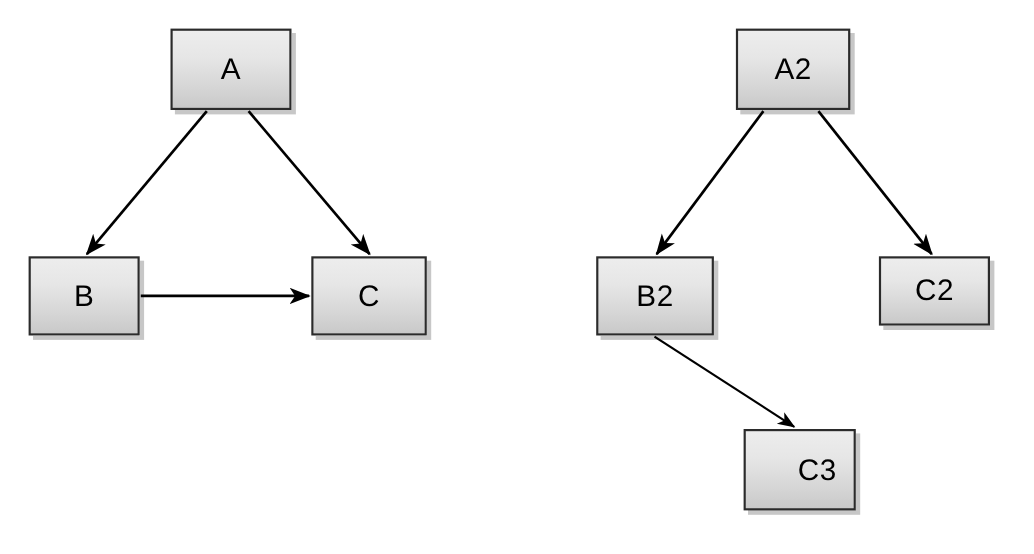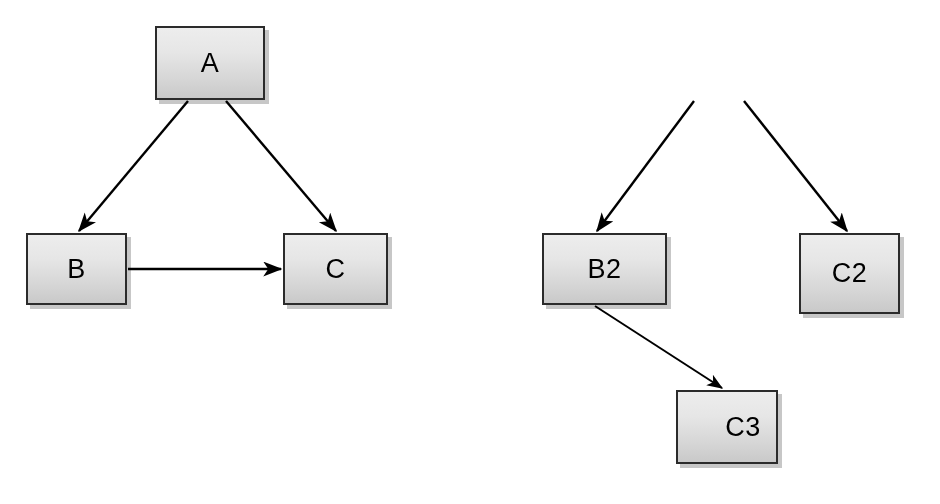--- a/index.html
+++ b/index.html
@@ -73,26 +73,29 @@
   </div>
 
   <div class="node" style="left:26px; top:233px; width:101px; height:72px;">
     <span class="node-label">B</span>
   </div>
 
   <div class="node" style="left:283px; top:233px; width:105px; height:72px;">
     <span class="node-label">C</span>
   </div>
 
+  <div class="node" style="left:669px; top:26px; width:104px; height:74px;">
+    <span class="node-label">A2</span>
+  </div>
 
-  <div class="node" style="left:542px; top:233px; width:125px; height:72px;">
+  <div class="node" style="left:542px; top:233px; width:107px; height:72px;">
     <span class="node-label">B2</span>
   </div>
 
-  <div class="node" style="left:799px; top:233px; width:101px; height:81px;">
+  <div class="node" style="left:799px; top:233px; width:101px; height:63px;">
     <span class="node-label">C2</span>
   </div>
 
   <div class="node" style="left:676px; top:390px; width:102px; height:74px;padding-left:32px;">
     <span class="node-label">C3</span>
   </div>
 
 </div>
 
 </body></html>

